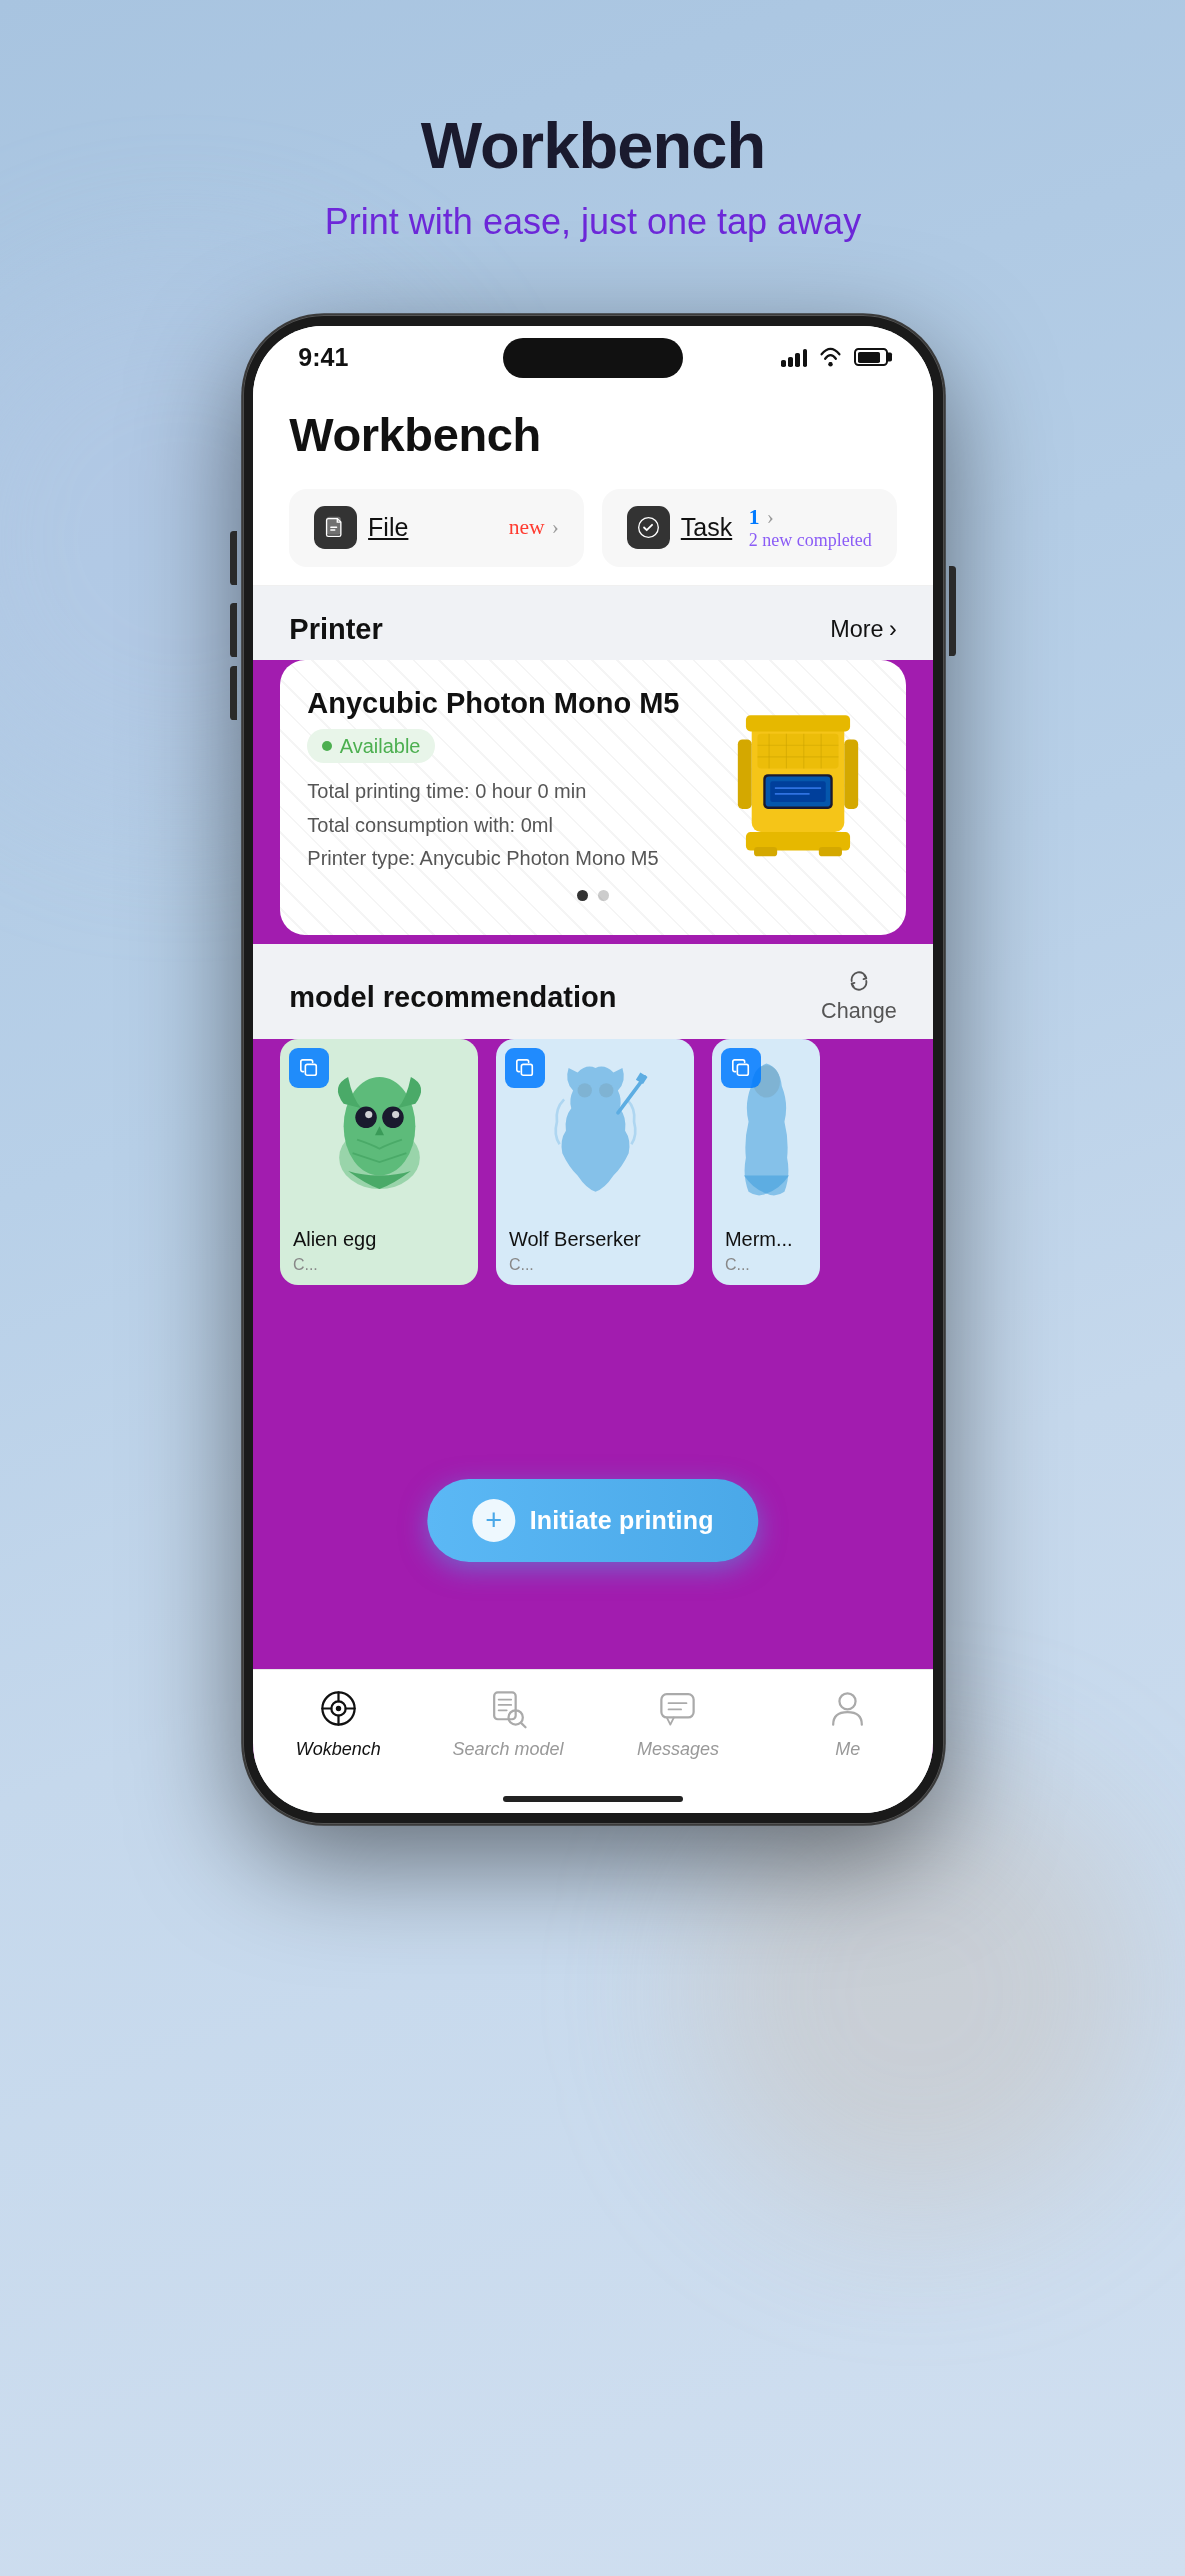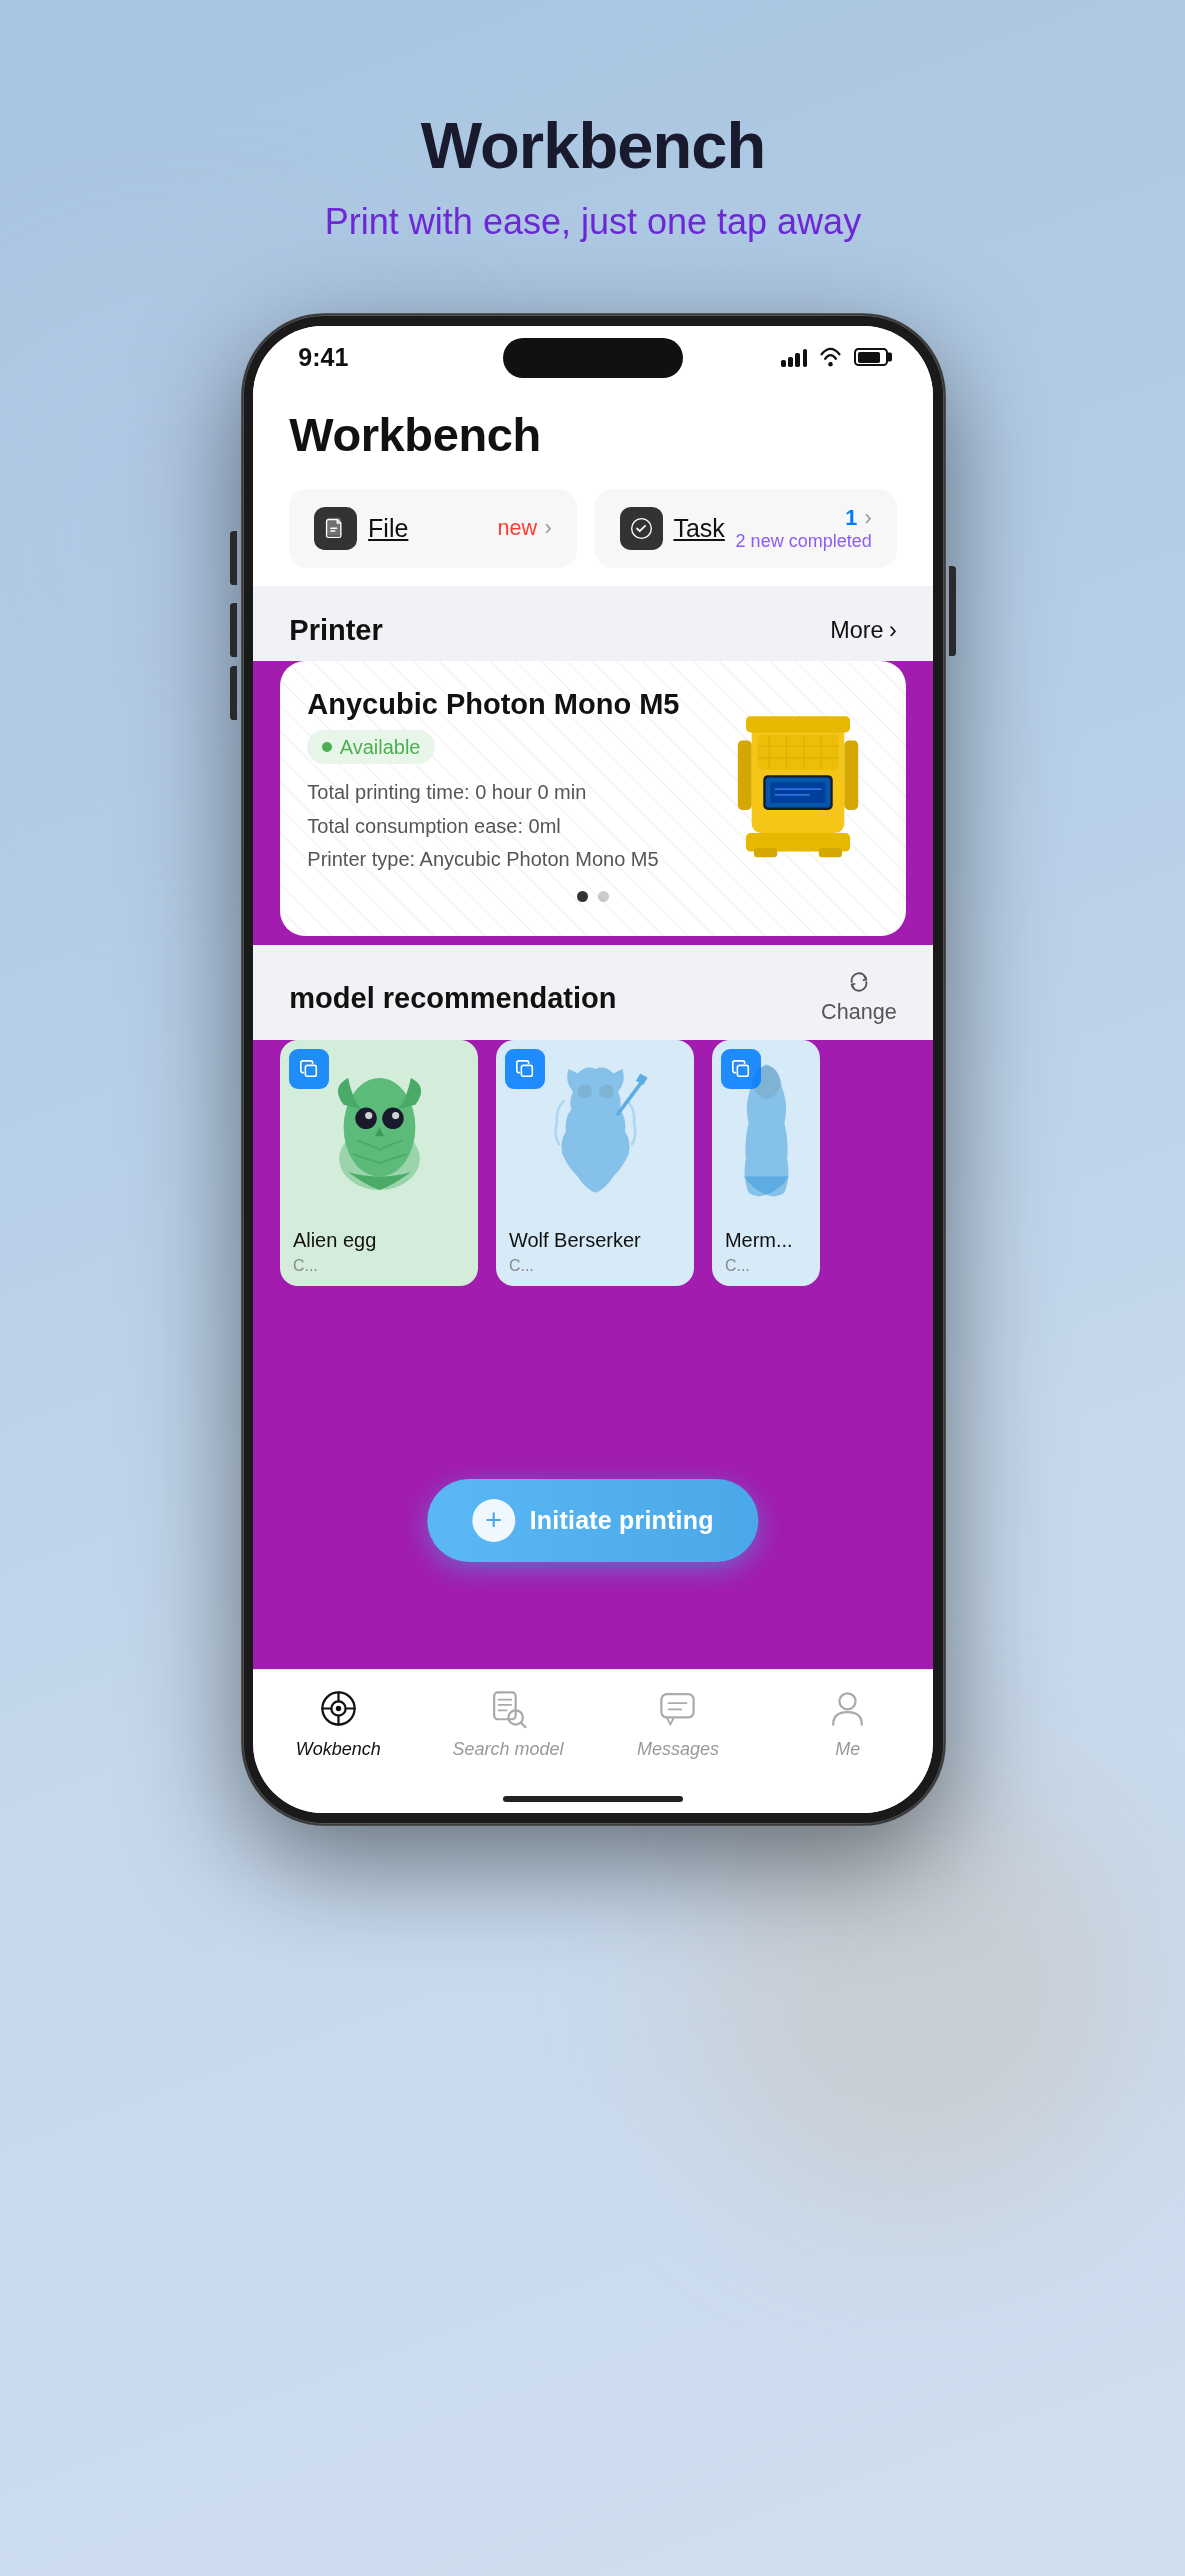--- a/index.html
+++ b/index.html
@@ -248,22 +248,23 @@
 
     .task-sub {
       font-size: 18px;
       color: #8b5cf6;
       white-space: nowrap;
     }
 
     .action-right {
       display: flex;
       flex-direction: column;
-      align-items: flex-end;
+      align-items: flex-start;
       margin-left: auto;
+      font-family: Liberation Serif, serif;
     }
 
     .action-right-top {
       display: flex;
       align-items: center;
       gap: 3.6px;
     }
 
     
     .scroll-area {
@@ -663,21 +664,21 @@
           <div class="printer-card-bg"></div>
           <div class="printer-card-content">
             <div class="printer-info">
               <div class="printer-name">Anycubic Photon Mono M5</div>
               <div class="printer-status">
                 <div class="status-dot"></div>
                 <span class="status-text">Available</span>
               </div>
               <div class="printer-details">
                 <span class="printer-detail">Total printing time: 0 hour 0 min</span>
-                <span class="printer-detail">Total consumption ease: 0ml</span>
+                <span class="printer-detail">Total consumption with: 0ml</span>
                 <span class="printer-detail">Printer type: Anycubic Photon Mono M5</span>
               </div>
             </div>
 
             <div class="printer-image-container">
               <svg class="printer-svg" viewBox="0 0 120 140" xmlns="http://www.w3.org/2000/svg">
 
                 <rect x="20" y="20" width="80" height="95" rx="8" fill="#f5c518"></rect>
 
                 <rect x="15" y="14" width="90" height="14" rx="4" fill="#e6b800"></rect>

